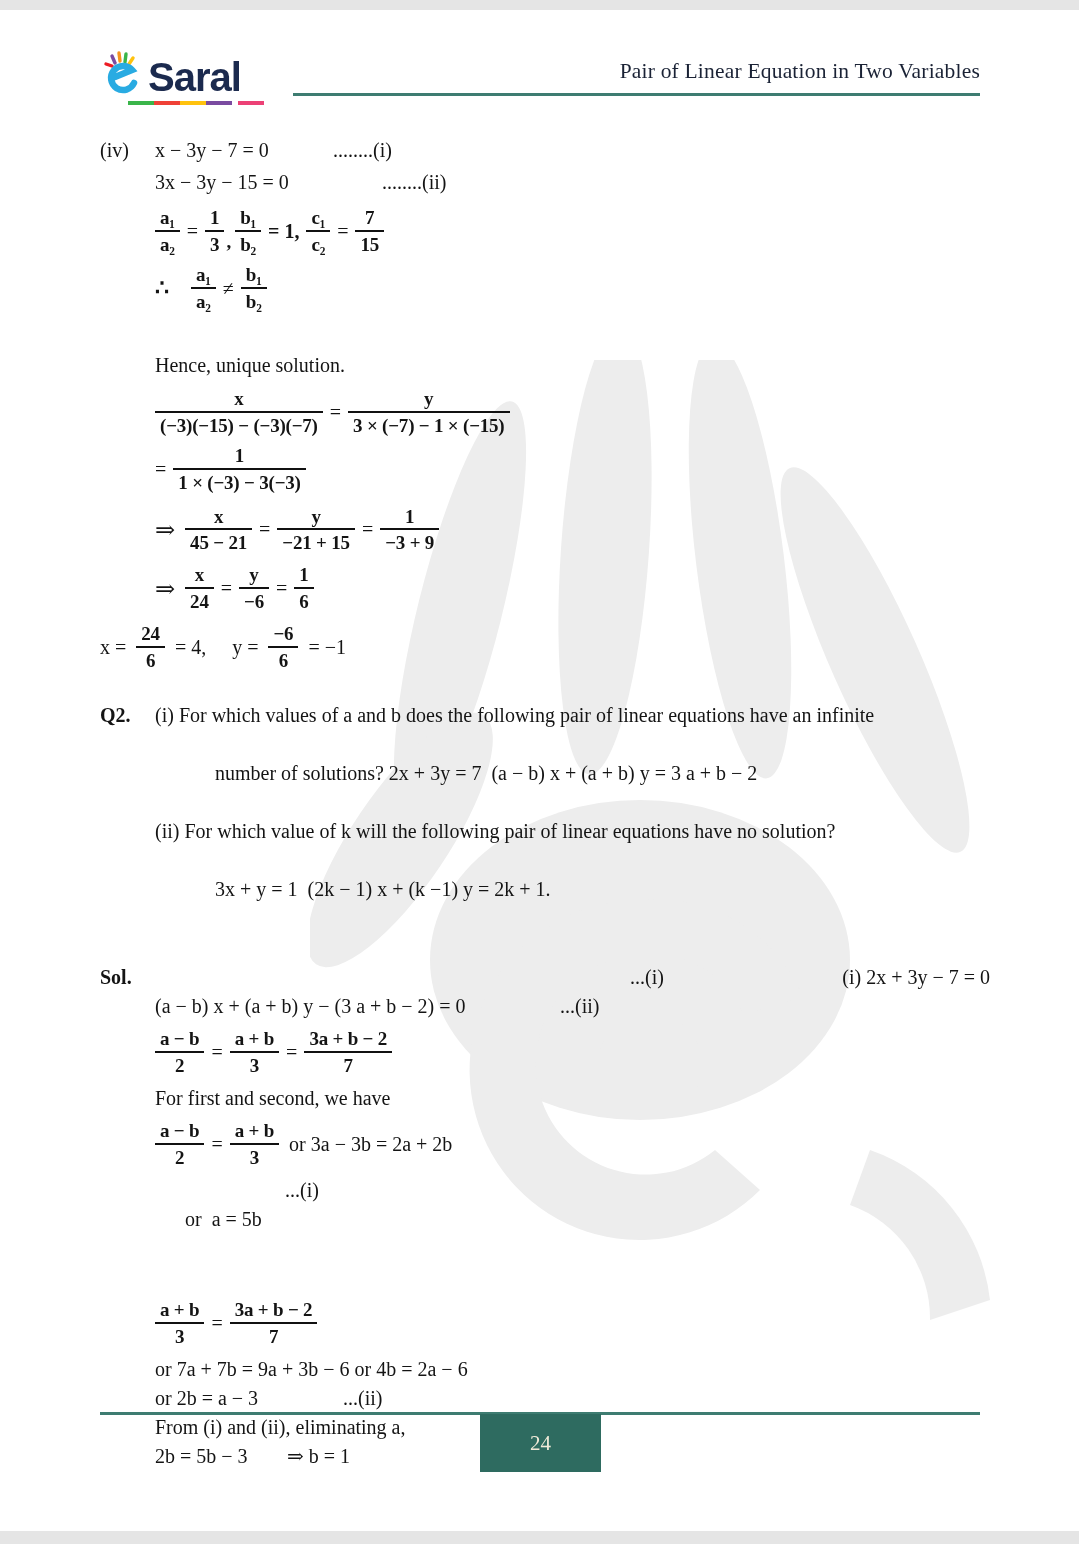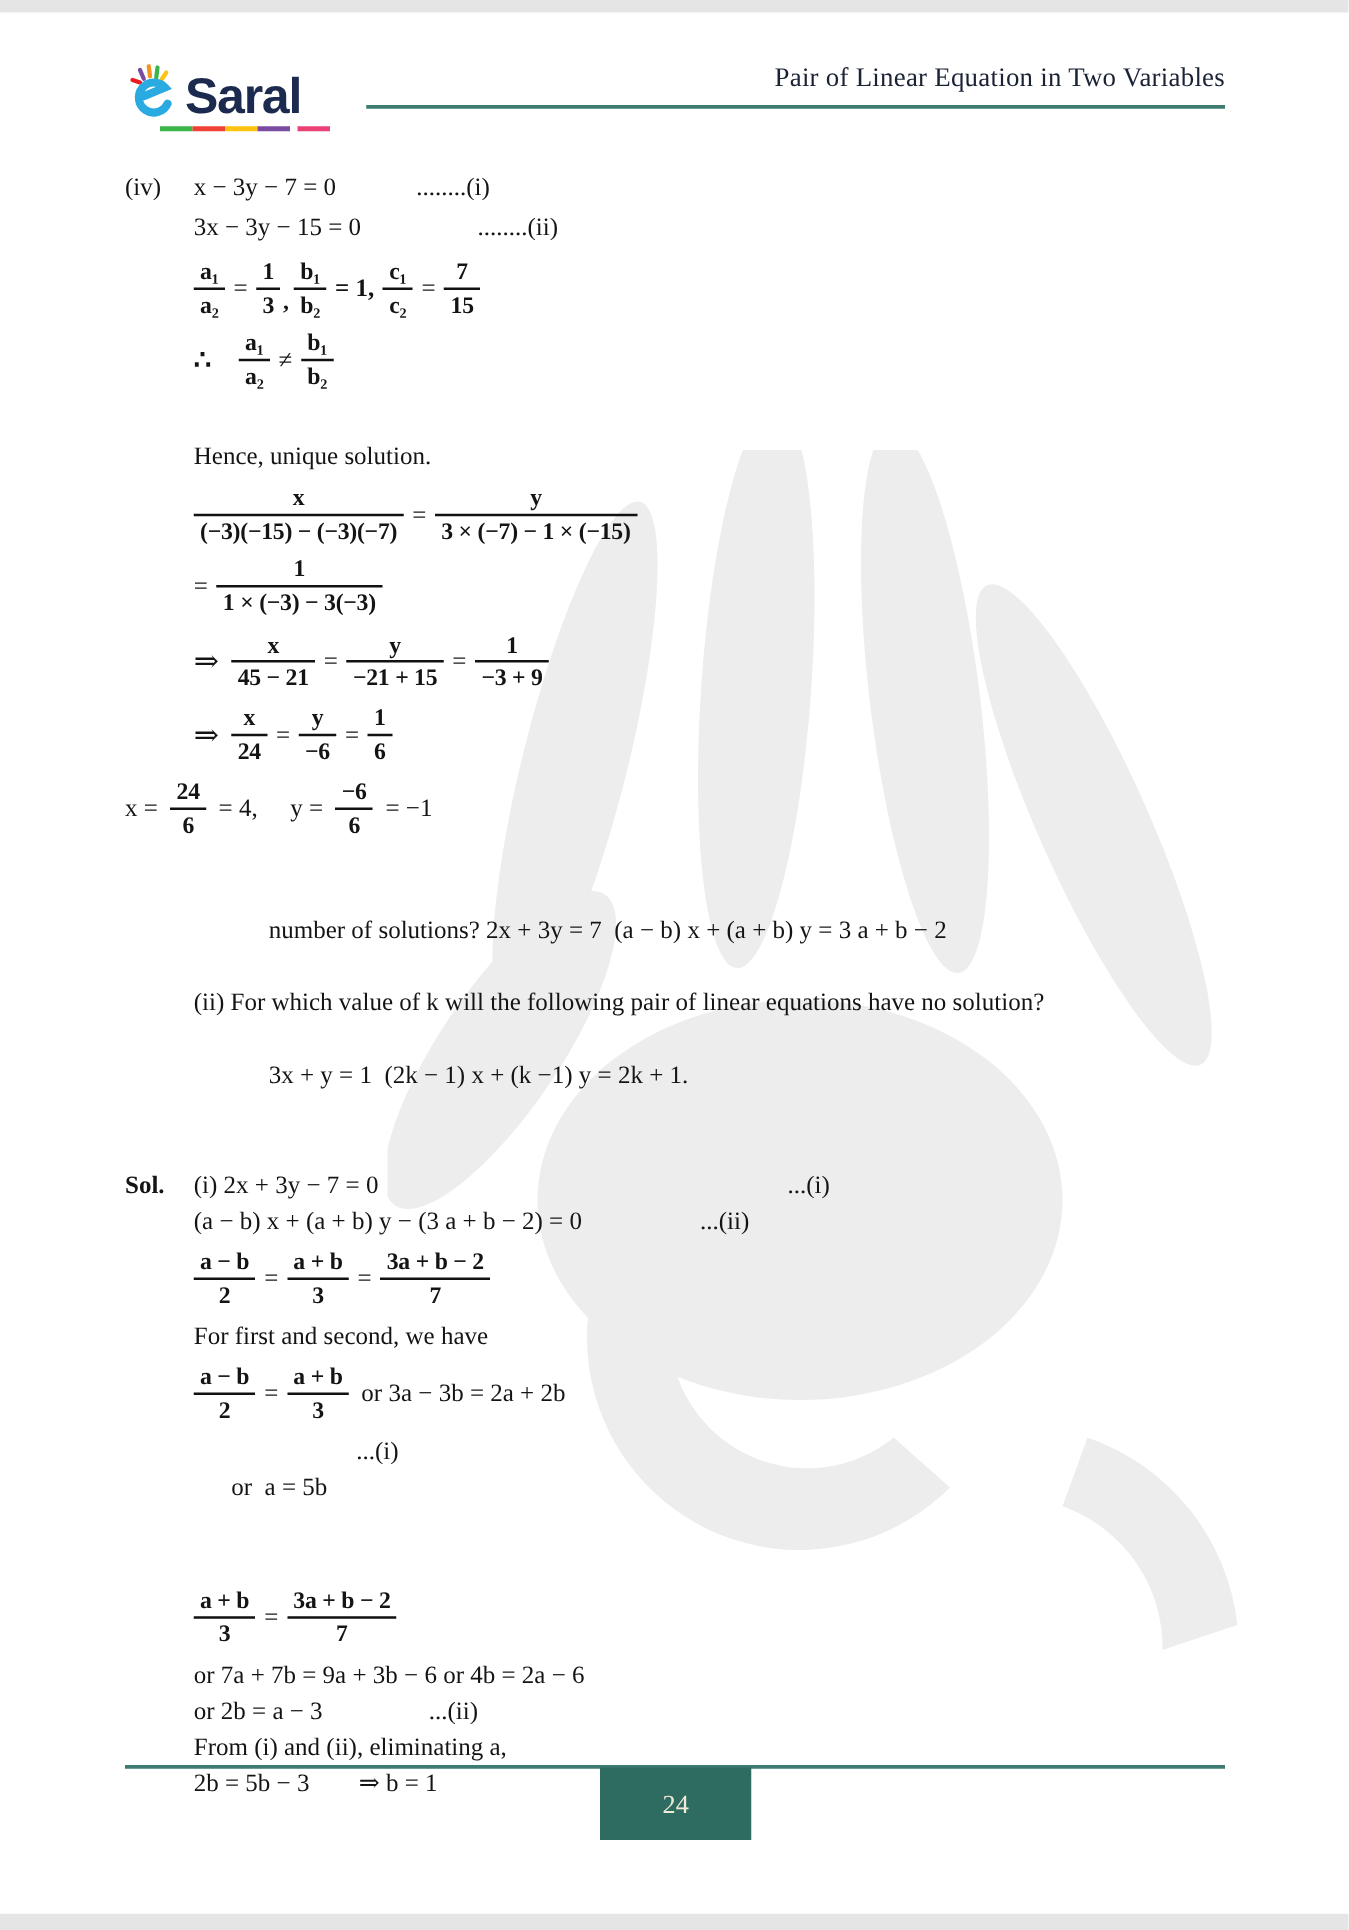--- a/index.html
+++ b/index.html
@@ -2,21 +2,21 @@
 <html><head>
 <meta charset="utf-8">
 <style>
   html,body{margin:0;padding:0;background:#fff;}
   .page{position:relative;width:1079px;height:1544px;background:#ffffff;overflow:hidden;
         font-family:"Liberation Serif","DejaVu Serif",serif;color:#141414;}
   .edge-top{position:absolute;top:0;left:0;width:100%;height:10px;background:#e5e5e5;}
   .edge-bottom{position:absolute;bottom:0;left:0;width:100%;height:13px;background:#e5e5e5;}
 
   
-  .header{position:absolute;top:50px;left:100px;right:99px;display:flex;align-items:flex-start;}
+  .header{position:absolute;top:50px;left:100px;right:99px;display:flex;align-items:center;}
   .logo{display:flex;flex-direction:column;width:185px;}
   .logo-row{display:flex;align-items:flex-end;height:48px;}
   .logo-mark{width:48px;height:48px;}
   .logo-text{font-family:"Liberation Sans","DejaVu Sans",sans-serif;font-weight:bold;
              font-size:40px;line-height:42px;color:#1b2a4e;letter-spacing:-1px;}
   .logo-underline{display:flex;height:4px;margin:3px 0 0 28px;}
   .logo-underline .seg{height:4px;}
   .seg-g{width:26px;background:#3ab54a;}
   .seg-o{width:26px;background:#ef4136;}
   .seg-y{width:26px;background:#ffc20e;}
@@ -227,31 +227,35 @@
         </span>
       <span class="txt">= 4,</span>
       <span class="txt gap-left">y =</span>
       <span class="frac" style="margin:0 10px;">
           <span class="num">−6</span>
           <span class="den">6</span>
         </span>
       <span class="txt">= −1</span>
     </div>
 
+    <div class="row" style="line-height:29px;">
+      <span class="hang bold">Q2.</span>
+      <span>(i) For which values of a and b does the following pair of linear equations have an infinite</span>
+    </div>
     <div class="row indent2 pre" style="line-height:29px;">
       <span>number of solutions? 2x + 3y = 7  (a − b) x + (a + b) y = 3 a + b − 2</span>
     </div>
     <div class="row" style="line-height:29px;">
       <span>(ii) For which value of k will the following pair of linear equations have no solution?</span>
     </div>
     <div class="row indent2 pre" style="line-height:29px;margin-bottom:30px;">
       <span>3x + y = 1  (2k − 1) x + (k −1) y = 2k + 1.</span>
     </div>
 
-    <div class="row" style="line-height:29px;">
+    <div class="row" style="line-height:29px;text-align:right;">
       <span class="hang bold">Sol.</span>
       <span>(i) 2x + 3y − 7 = 0</span>
       <span class="ref" style="left:530px;">...(i)</span>
     </div>
     <div class="row" style="line-height:29px;">
       <span>(a − b) x + (a + b) y − (3 a + b − 2) = 0</span>
       <span class="ref" style="left:460px;">...(ii)</span>
     </div>
 
     <div class="mrow" style="margin:8px 0 8px;">

